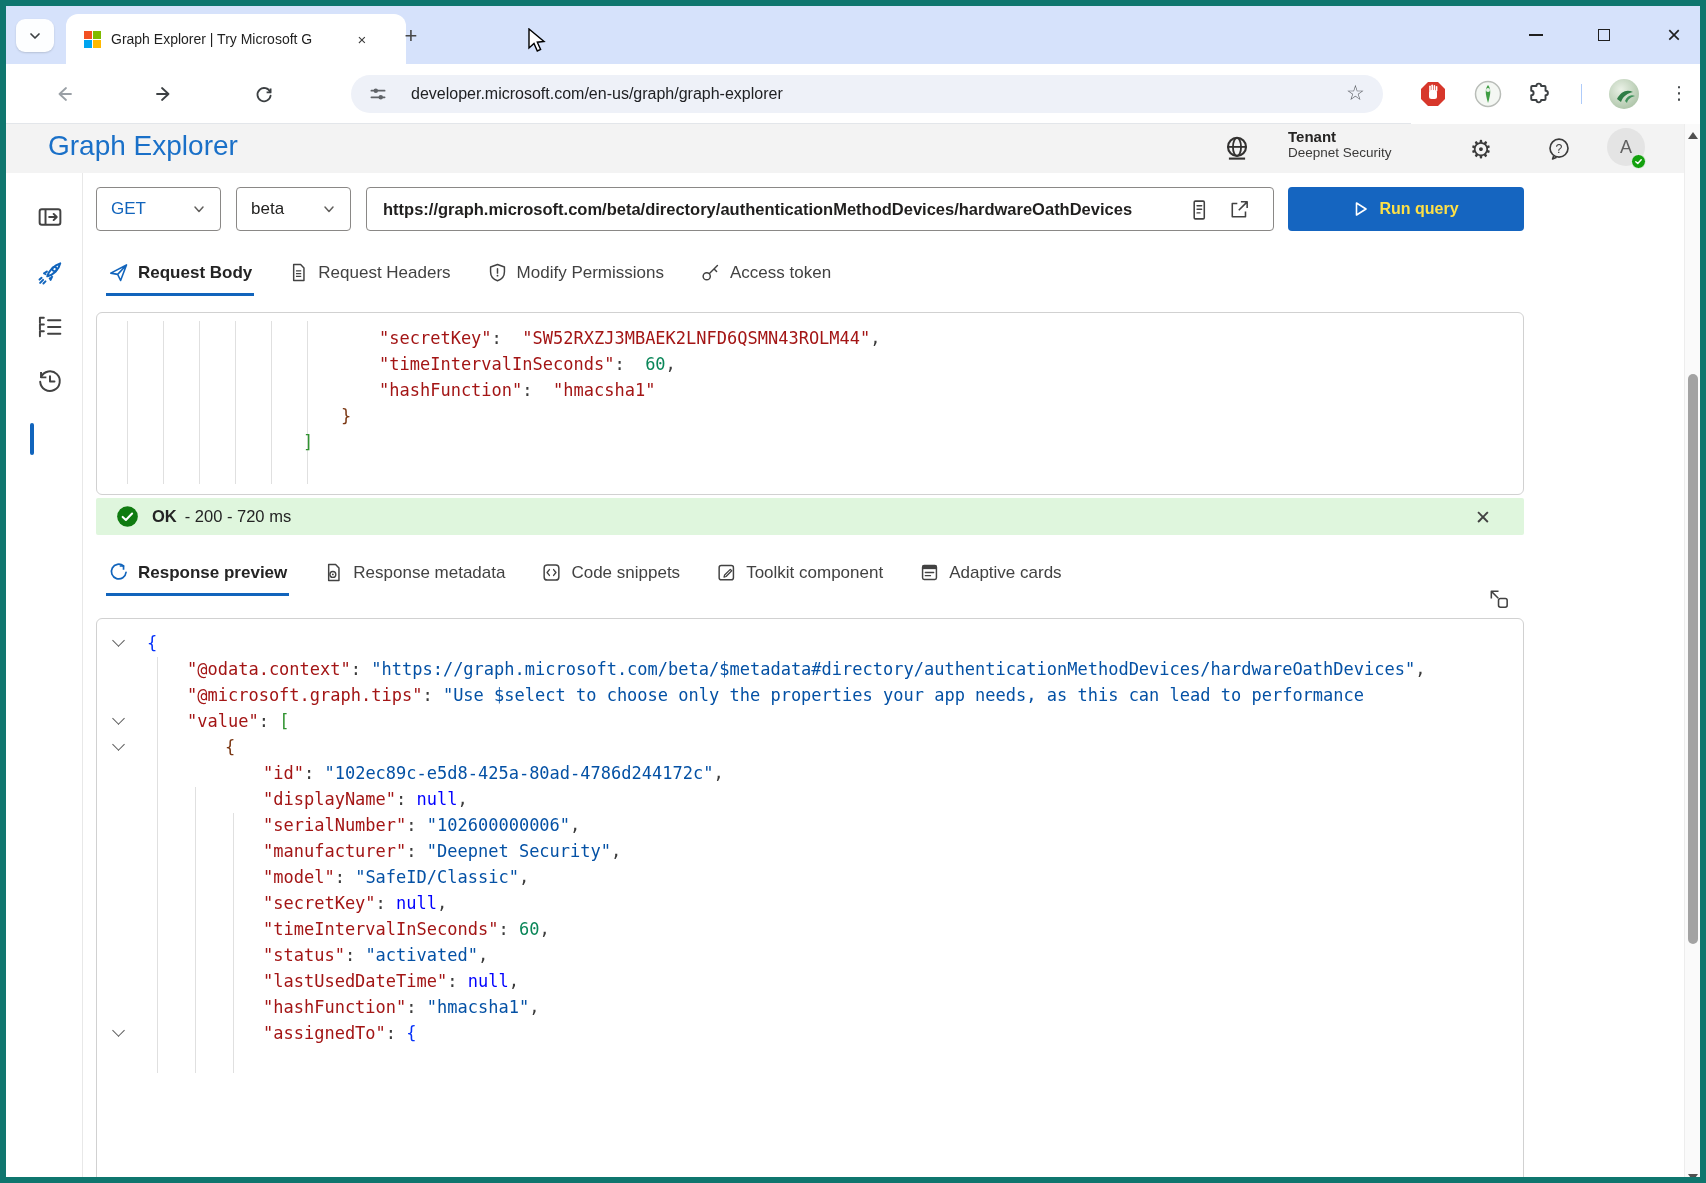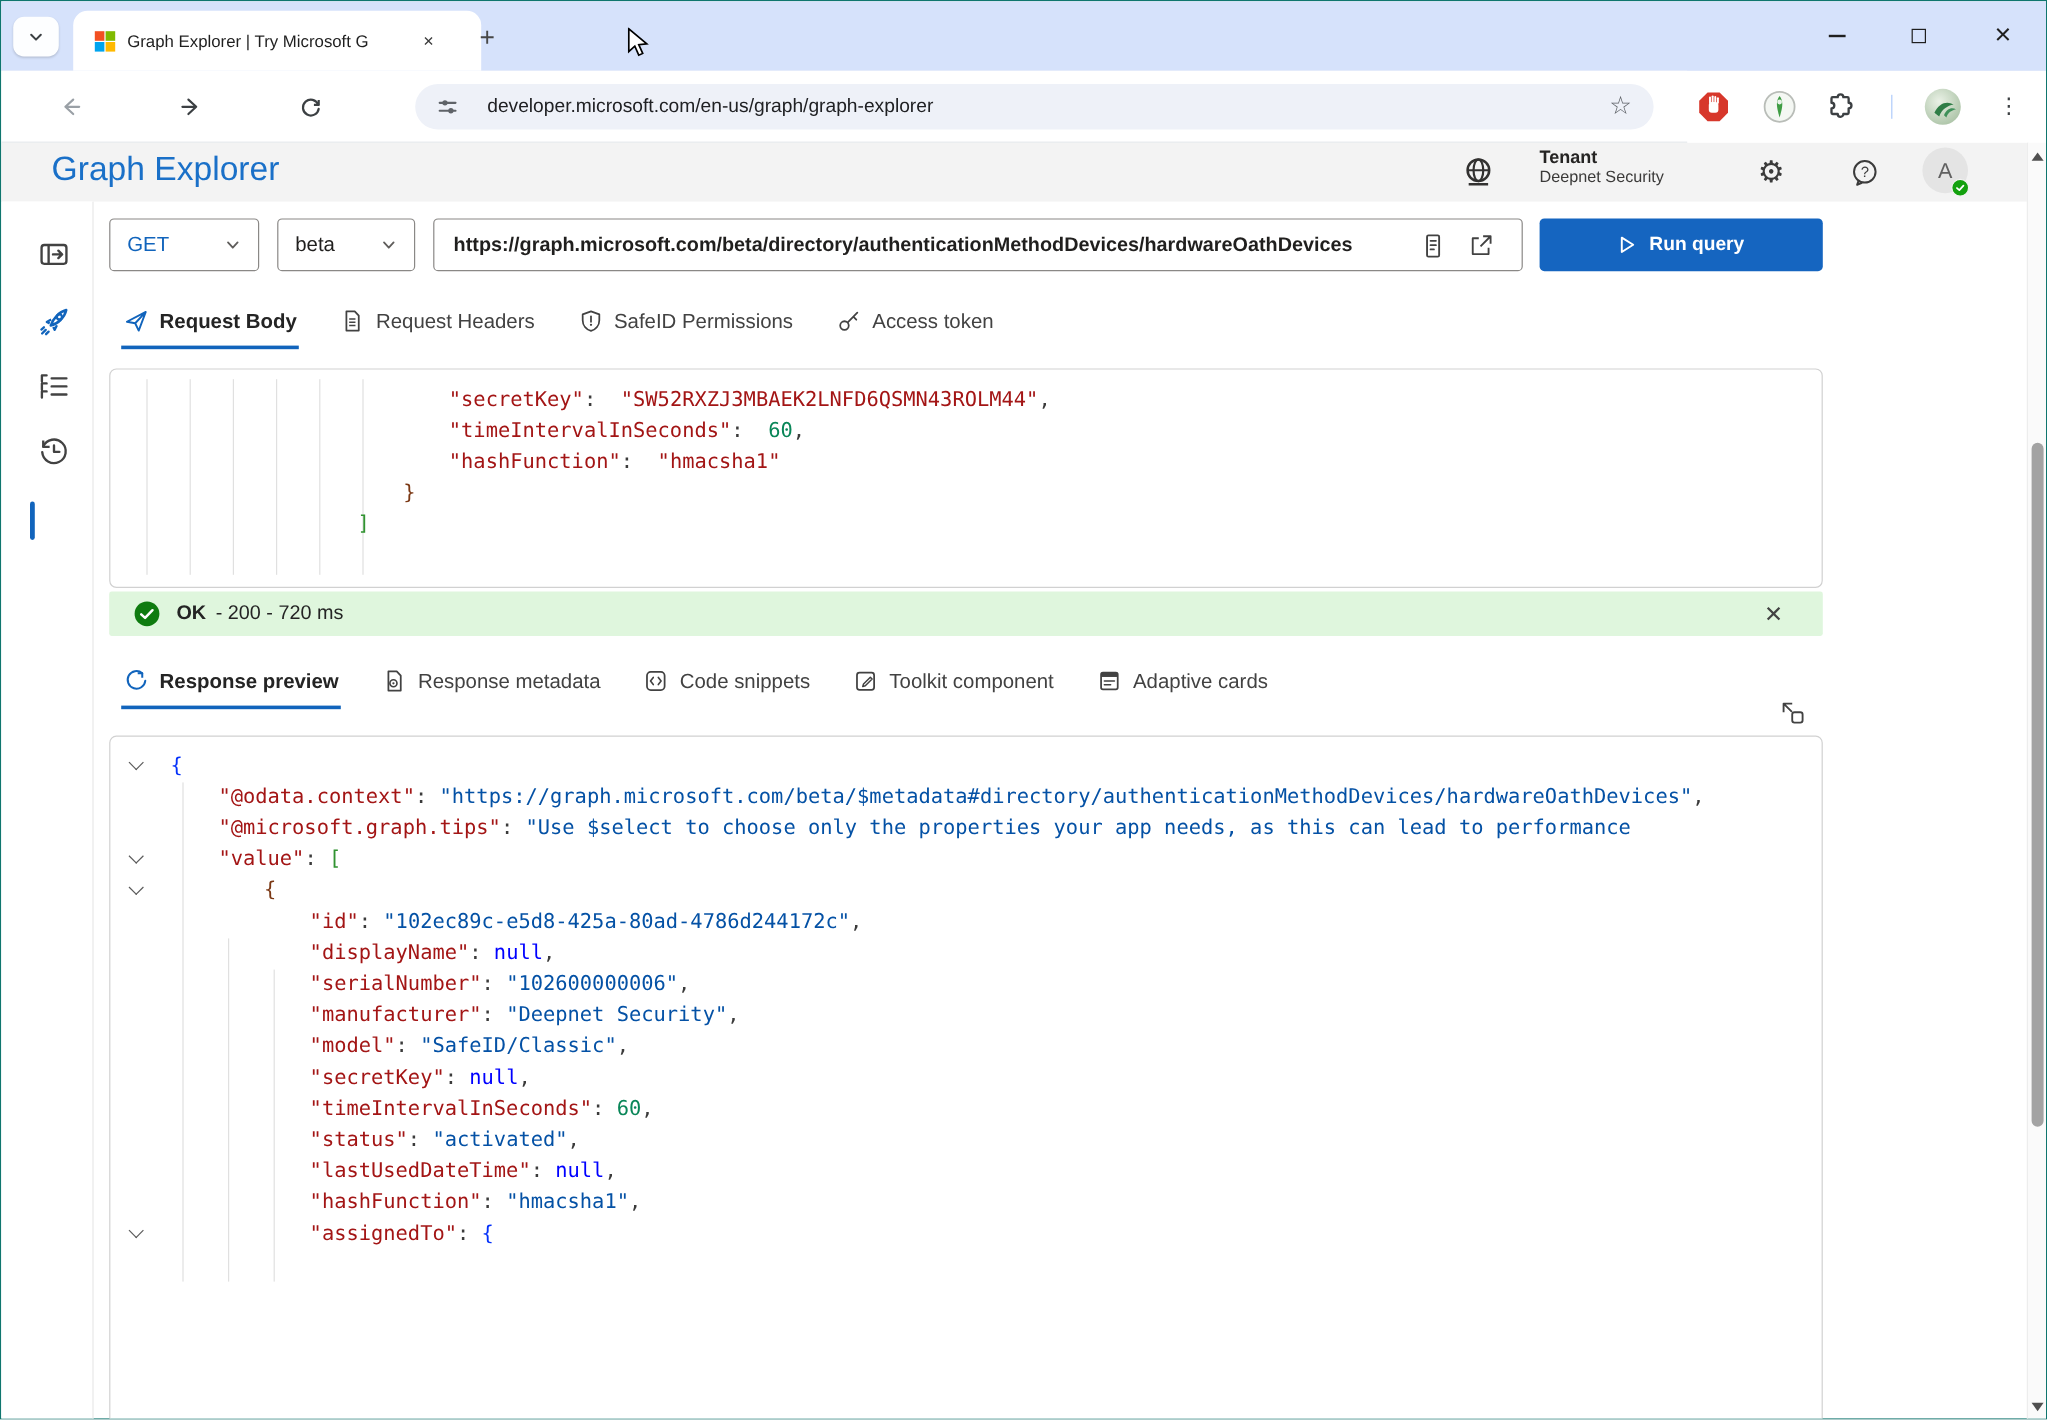--- a/index.html
+++ b/index.html
@@ -1,20 +1,20 @@
 <!DOCTYPE html>
 <html><head>
 <meta charset="utf-8">
 <style>
   * { margin:0; padding:0; box-sizing:border-box; }
   html,body { background:#e9e9e9; }
   .window {
     position:relative; width:1706px; height:1183px; overflow:hidden;
     font-family:"Liberation Sans", sans-serif; background:#ffffff;
-    border:1px solid #0f766e;
+    border:6px solid #0f766e;
   }
   .abs { position:absolute; }
 
   
   .tabstrip { position:absolute; top:0; left:0; width:1706px; height:58px; background:#d6e2fb; }
   .tabsearch { position:absolute; left:10px; top:13px; width:38px; height:33px; background:#fdfeff; border-radius:9px; display:flex; align-items:center; justify-content:center; box-shadow:0 1px 2px rgba(0,0,0,.15); }
   .btab { position:absolute; left:60px; top:8px; width:340px; height:50px; background:#ffffff; border-radius:12px 12px 0 0; display:flex; align-items:center; }
   .mslogo { width:17px; height:17px; margin-left:18px; display:grid; grid-template-columns:8px 8px; grid-template-rows:8px 8px; gap:1px; }
   .mslogo i { display:block; }
   .tab-title { font-size:14px; color:#1f1f1f; margin-left:10px; width:232px; white-space:nowrap; overflow:hidden; position:relative; }
@@ -50,21 +50,21 @@
   .rail-item { position:absolute; left:28px; width:32px; height:32px; display:flex; align-items:center; justify-content:center; }
   .rail-pill { position:absolute; left:24px; top:250px; width:4px; height:32px; border-radius:2px; background:#1164bc; }
 
   
   .selbox { position:absolute; top:181px; height:44px; border:1px solid #8a8886; border-radius:4px; background:#fff; display:flex; align-items:center; justify-content:space-between; padding:0 14px; }
   .selbox .val { font-size:17px; color:#201f1e; }
   .method-val { color:#1164bc !important; }
   .urlbox { position:absolute; left:360px; top:181px; width:908px; height:44px; border:1px solid #8a8886; border-radius:4px; background:#fff; display:flex; align-items:center;font-weight:bold; }
   .urlbox .val { font-size:16.5px; color:#201f1e; margin-left:16px; white-space:nowrap; }
   .url-ic { position:absolute; top:10px; width:24px; height:24px; }
-  .runbtn { position:absolute; left:1282px; top:181px; width:236px; height:44px; background:#1565c0; border:none; border-radius:4px; color:#ffffff; font-size:16px; font-weight:bold; display:flex; align-items:center; justify-content:center; gap:10px; font-family:"Liberation Sans",sans-serif; }
+  .runbtn { position:absolute; left:1282px; top:181px; width:236px; height:44px; background:#1565c0; border:none; border-radius:4px; color:#fde047; font-size:16px; font-weight:bold; display:flex; align-items:center; justify-content:center; gap:10px; font-family:"Liberation Sans",sans-serif; }
 
   
   .pivot-row { position:absolute; left:100px; display:flex; gap:32px; }
   .pivot { display:flex; align-items:center; gap:9px; padding:8px 2px 10px 2px; font-size:17px; color:#424242; border-bottom:3px solid transparent; }
   .pivot.active { font-weight:bold; color:#242424; border-bottom:3px solid #1164bc; }
 
   
   .panel { position:absolute; left:90px; width:1428px; background:#fff; border:1px solid #d1d1d1; border-radius:6px; overflow:hidden; }
   .guide { position:absolute; top:8px; bottom:10px; width:1px; background:#e0e0e0; }
   .code { font-family:"DejaVu Sans Mono", monospace; font-size:17px; line-height:26px; }
@@ -300,21 +300,21 @@
           <path d="M7.6 8.4 h5 M7.6 11 h5 M7.6 13.6 h5" stroke="#424242" stroke-width="1.2"></path>
         </svg>
       <span>Request Headers</span>
     </div>
     <div class="pivot">
       <svg width="21" height="21" viewBox="0 0 20 20">
           <path d="M10 2.4 L16.6 4.8 V9.4 C16.6 13.8 13.6 16.8 10 17.8 C6.4 16.8 3.4 13.8 3.4 9.4 V4.8 Z" fill="none" stroke="#424242" stroke-width="1.4" stroke-linejoin="round"></path>
           <path d="M10 6.4 v4.2" stroke="#424242" stroke-width="1.4" stroke-linecap="round"></path>
           <circle cx="10" cy="13" r="0.9" fill="#424242"></circle>
         </svg>
-      <span>SafeID Permissions</span>
+      <span>Modify Permissions</span>
     </div>
     <div class="pivot">
       <svg width="21" height="21" viewBox="0 0 20 20">
           <circle cx="6.4" cy="13.6" r="3.4" fill="none" stroke="#424242" stroke-width="1.4"></circle>
           <path d="M9 11 L16.6 3.4 M13.4 6.6 L15.8 9" fill="none" stroke="#424242" stroke-width="1.4" stroke-linecap="round"></path>
         </svg>
       <span>Access token</span>
     </div>
   </div>
 

